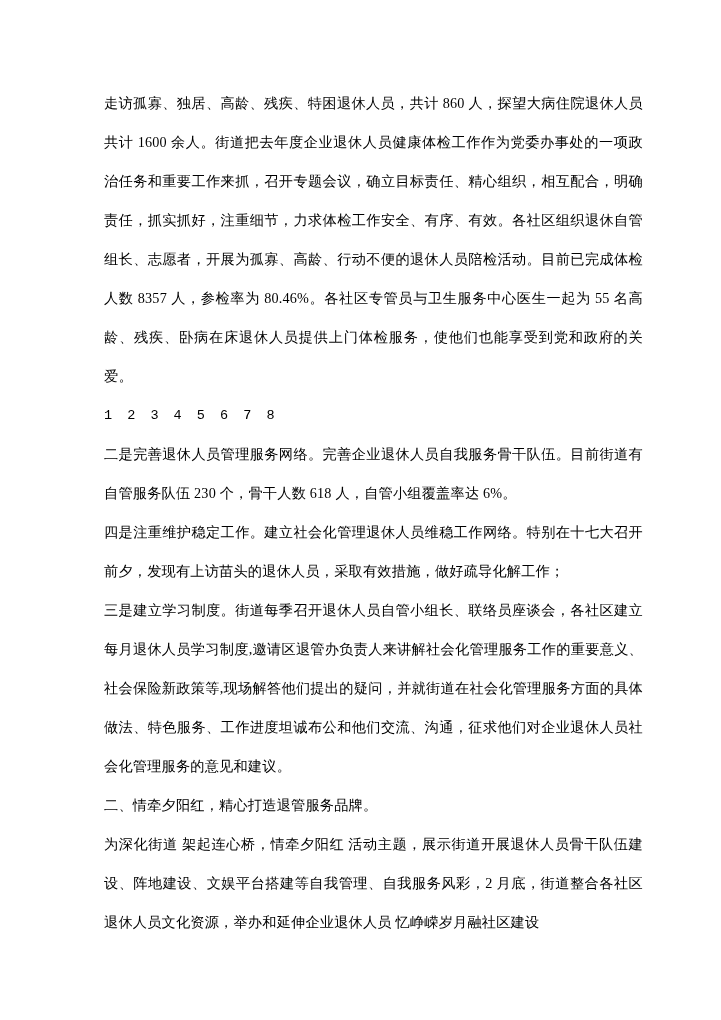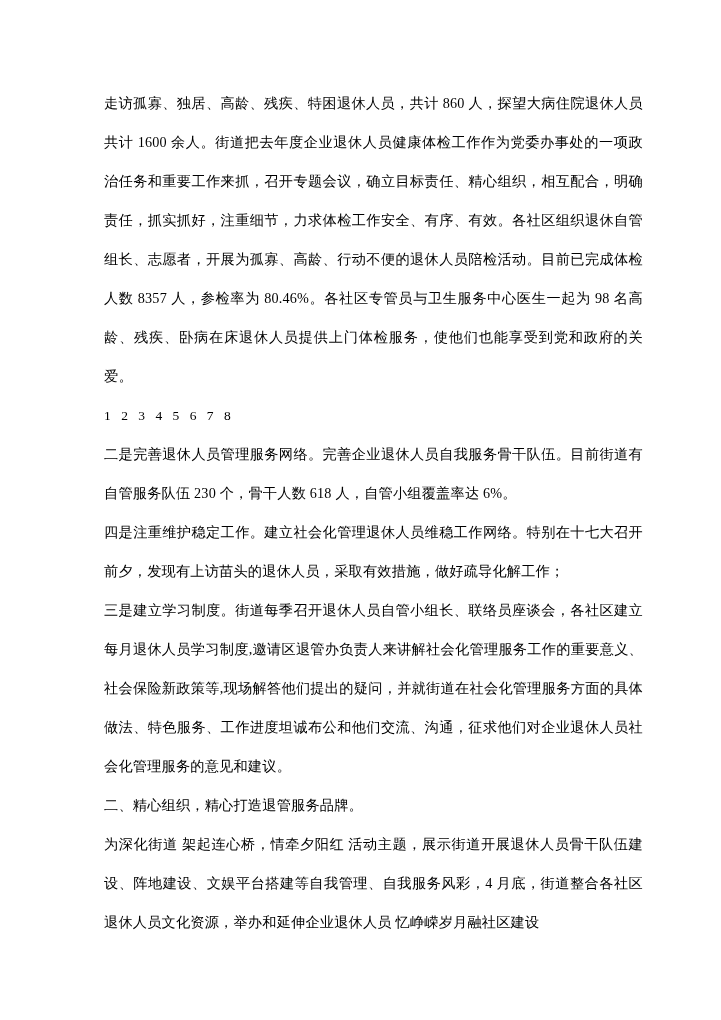--- a/index.html
+++ b/index.html
@@ -31,28 +31,29 @@
   }
   .para {
     margin: 0;
     text-indent: 0;
     white-space: normal;
   }
   .numline {
     margin: 0;
     letter-spacing: 3.5px;
     font-size: 13.5px;
+    font-family: Liberation Mono, monospace;
   }
 </style>
 </head>
 <body>
 
 <div class="page">
   <div class="doc-body">
-    <p class="para">走访孤寡、独居、高龄、残疾、特困退休人员，共计 860 人，探望大病住院退休人员共计 1600 余人。街道把去年度企业退休人员健康体检工作作为党委办事处的一项政治任务和重要工作来抓，召开专题会议，确立目标责任、精心组织，相互配合，明确责任，抓实抓好，注重细节，力求体检工作安全、有序、有效。各社区组织退休自管组长、志愿者，开展为孤寡、高龄、行动不便的退休人员陪检活动。目前已完成体检人数 8357 人，参检率为 80.46%。各社区专管员与卫生服务中心医生一起为 98 名高龄、残疾、卧病在床退休人员提供上门体检服务，使他们也能享受到党和政府的关爱。</p>
+    <p class="para">走访孤寡、独居、高龄、残疾、特困退休人员，共计 860 人，探望大病住院退休人员共计 1600 余人。街道把去年度企业退休人员健康体检工作作为党委办事处的一项政治任务和重要工作来抓，召开专题会议，确立目标责任、精心组织，相互配合，明确责任，抓实抓好，注重细节，力求体检工作安全、有序、有效。各社区组织退休自管组长、志愿者，开展为孤寡、高龄、行动不便的退休人员陪检活动。目前已完成体检人数 8357 人，参检率为 80.46%。各社区专管员与卫生服务中心医生一起为 55 名高龄、残疾、卧病在床退休人员提供上门体检服务，使他们也能享受到党和政府的关爱。</p>
     <p class="numline">1 2 3 4 5 6 7 8</p>
     <p class="para">二是完善退休人员管理服务网络。完善企业退休人员自我服务骨干队伍。目前街道有自管服务队伍 230 个，骨干人数 618 人，自管小组覆盖率达 6%。</p>
     <p class="para">四是注重维护稳定工作。建立社会化管理退休人员维稳工作网络。特别在十七大召开前夕，发现有上访苗头的退休人员，采取有效措施，做好疏导化解工作；</p>
     <p class="para">三是建立学习制度。街道每季召开退休人员自管小组长、联络员座谈会，各社区建立每月退休人员学习制度,邀请区退管办负责人来讲解社会化管理服务工作的重要意义、社会保险新政策等,现场解答他们提出的疑问，并就街道在社会化管理服务方面的具体做法、特色服务、工作进度坦诚布公和他们交流、沟通，征求他们对企业退休人员社会化管理服务的意见和建议。</p>
-    <p class="para">二、精心组织，精心打造退管服务品牌。</p>
-    <p class="para">为深化街道 架起连心桥，情牵夕阳红 活动主题，展示街道开展退休人员骨干队伍建设、阵地建设、文娱平台搭建等自我管理、自我服务风彩，4 月底，街道整合各社区退休人员文化资源，举办和延伸企业退休人员 忆峥嵘岁月融社区建设</p>
+    <p class="para">二、情牵夕阳红，精心打造退管服务品牌。</p>
+    <p class="para">为深化街道 架起连心桥，情牵夕阳红 活动主题，展示街道开展退休人员骨干队伍建设、阵地建设、文娱平台搭建等自我管理、自我服务风彩，2 月底，街道整合各社区退休人员文化资源，举办和延伸企业退休人员 忆峥嵘岁月融社区建设</p>
   </div>
 </div>
 
 </body></html>

